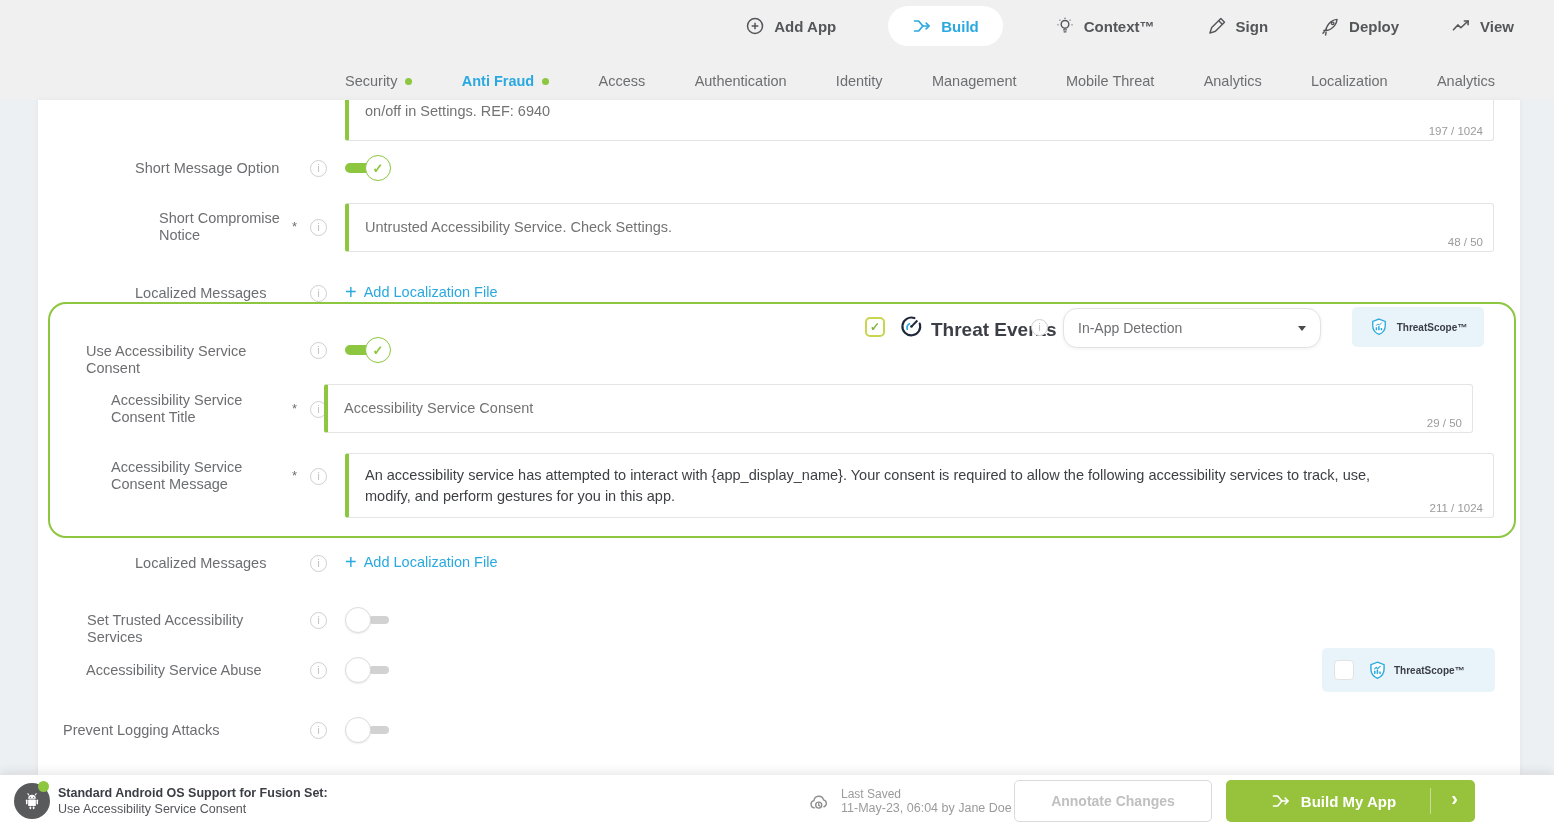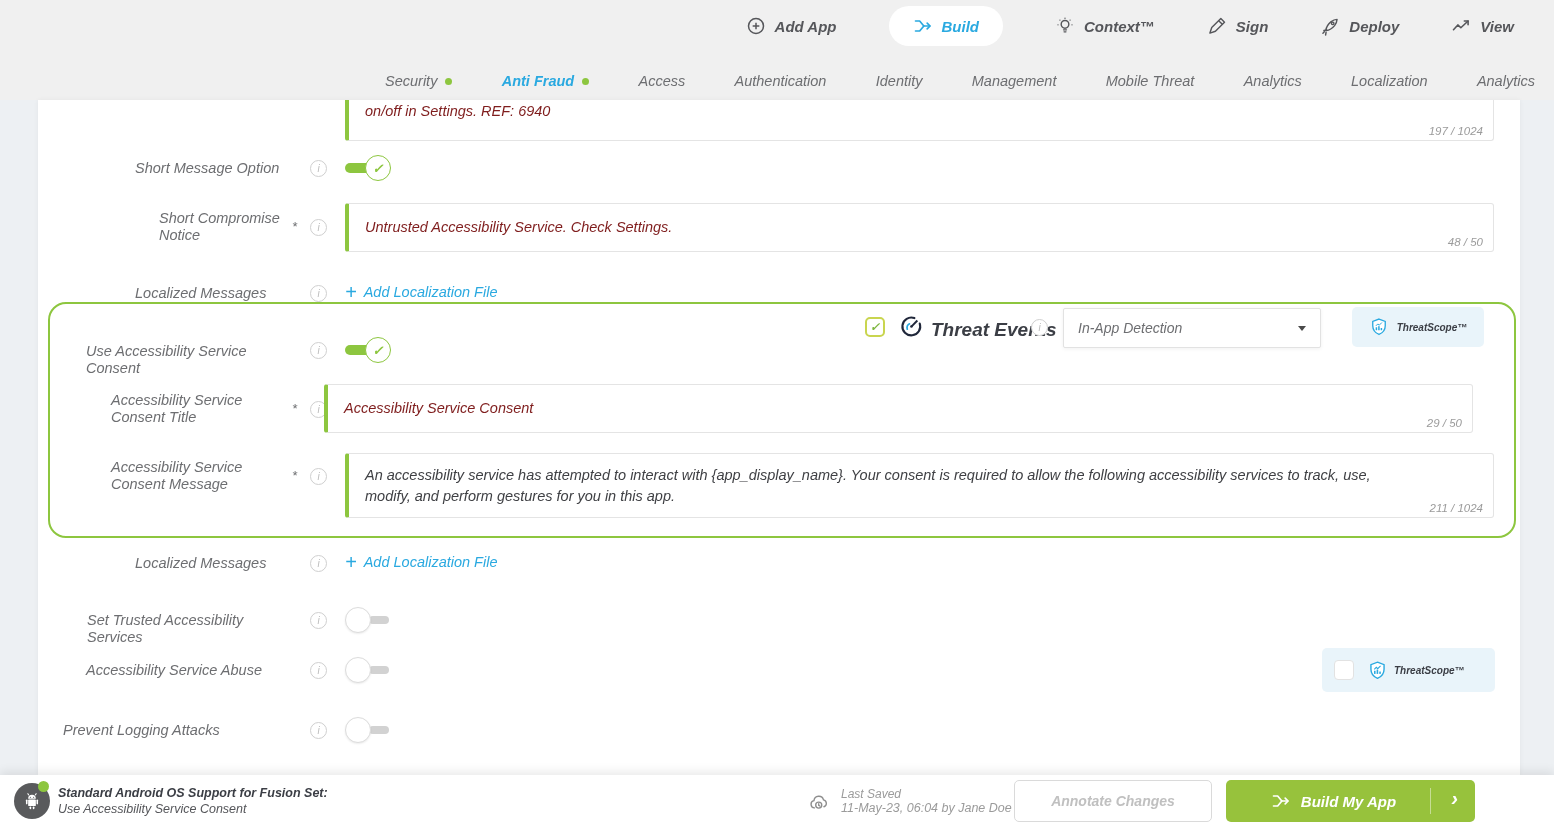--- a/index.html
+++ b/index.html
@@ -1,54 +1,54 @@
 <!DOCTYPE html>
 <html><head>
 <meta charset="utf-8">
 <style>
   * { margin:0; padding:0; box-sizing:border-box; }
   body { font-family:"Liberation Sans", sans-serif; background:#e9edf0; }
-  .screen { position:relative; width:1554px; height:828px; background:#edf0f3; overflow:hidden;font-style:italic; }
+  .screen { position:relative; width:1554px; height:828px; background:#edf0f3; overflow:hidden; }
 
   
   .topbar { position:absolute; left:0; top:0; width:1554px; height:100px; background:#f0f0f0; }
   .nav1 { position:absolute; right:40px; top:0; height:52px; display:flex; align-items:center; gap:52px; }
   .nav-item { display:flex; align-items:center; gap:9px; font-size:15px; font-weight:700; color:#55565a; cursor:pointer; }
   .nav-item svg { color:#55565a; }
   .nav-item.pill { background:#fff; border-radius:22px; height:40px; padding:0 24px; color:#2aa9e0; }
   .nav-item.pill svg { color:#2aa9e0; }
-  .nav2 { position:absolute; left:345px; top:66px; width:1150px; height:30px; display:flex; justify-content:space-between; align-items:center;margin-left:40px; }
+  .nav2 { position:absolute; left:345px; top:66px; width:1150px; height:30px; display:flex; justify-content:space-between; align-items:center; }
   .subnav-item { display:flex; align-items:center; gap:8px; font-size:14.5px; color:#6d6e71; cursor:pointer; }
   .subnav-item.active { color:#2aa9e0; font-weight:700; }
   .dot { width:7px; height:7px; border-radius:50%; background:#8dc63f; }
 
   
   .panel { position:absolute; left:38px; top:100px; width:1482px; height:675px; background:#fff; box-shadow:0 0 5px rgba(0,0,0,.05); }
   .footer { position:absolute; left:0; top:775px; width:1554px; height:53px; background:#fff; box-shadow:0 -3px 10px rgba(0,0,0,.09); z-index:5; }
 
   .abs { position:absolute; }
   .label { font-size:14.5px; line-height:17px; color:#6d6e71; }
   .asterisk { font-size:13px; color:#6d6e71; }
   .info { width:17px; height:17px; border:1.5px solid #cfcfcf; border-radius:50%; color:#bcbcbc; font-size:10px; display:flex; align-items:center; justify-content:center; cursor:pointer; background:#fff; }
 
   .field { background:#fff; border:1px solid #e4e4e4; border-left:4px solid #8dc63f; border-radius:3px; cursor:text; }
-  .field .ftext { position:absolute; left:16px; font-size:14.5px; color:#7f1d1d; }
+  .field .ftext { position:absolute; left:16px; font-size:14.5px; color:#737373; }
   .counter { position:absolute; right:10px; bottom:3px; font-size:11.5px; color:#9b9b9b;margin-left:12px; }
 
   .toggle-on, .toggle-off { width:46px; height:26px; cursor:pointer; }
   .toggle-on .bar { position:absolute; left:0; top:8px; width:32px; height:10px; border-radius:5px; background:#8dc63f; }
   .toggle-on .knob { position:absolute; right:0; top:0; width:26px; height:26px; border-radius:50%; background:#fff; border:1.5px solid #8dc63f; display:flex; align-items:center; justify-content:center; color:#8dc63f; font-size:13px; font-weight:700; }
   .toggle-off .bar { position:absolute; left:24px; top:9px; width:20px; height:8px; border-radius:4px; background:#d2d2d2; }
   .toggle-off .knob { position:absolute; left:0; top:0; width:26px; height:26px; border-radius:50%; background:#fff; border:1.5px solid #dcdcdc; box-shadow:0 1px 2px rgba(0,0,0,.08); }
 
   .cbx-green { width:20px; height:20px; border:2px solid #c9d54f; border-radius:5px; background:#fff; display:flex; align-items:center; justify-content:center; color:#7db63e; font-size:12px; font-weight:700; cursor:pointer; }
   .cbx-plain { width:20px; height:20px; border:1.5px solid #e2e2e2; border-radius:4px; background:#fff; cursor:pointer; }
 
   .hl-section { left:48px; top:302px; width:1468px; height:236px; border:2px solid #8dc63f; border-radius:18px; }
-  .dropdown { left:1063px; top:308px; width:258px; height:40px; background:#fff; border:1px solid #e2e2e2; border-radius:2px; box-shadow:0 1px 4px rgba(0,0,0,.06); cursor:pointer; }
+  .dropdown { left:1063px; top:308px; width:258px; height:40px; background:#fff; border:1px solid #e2e2e2; border-radius:14px; box-shadow:0 1px 4px rgba(0,0,0,.06); cursor:pointer; }
   .dropdown .dtext { position:absolute; left:14px; top:0; line-height:38px; font-size:14px; color:#6d6e71; }
   .caret { position:absolute; right:14px; top:17px; width:0; height:0; border-left:4.5px solid transparent; border-right:4.5px solid transparent; border-top:5.5px solid #4a4a4a; }
   .tscope { background:#e9f4fa; border-radius:5px; display:flex; align-items:center; cursor:pointer; }
   .tscope .tlabel { font-size:10px; font-weight:700; color:#3b3e45; }
 
   .link { display:flex; align-items:center; gap:7px; cursor:pointer; }
   .link .plus { font-size:20px; font-weight:400; color:#2aa9e0; line-height:18px; }
   .link .ltext { font-size:14.5px; font-weight:500; color:#2aa9e0; }
 
   .bold-label { font-weight:700; color:#3b3e45; }

